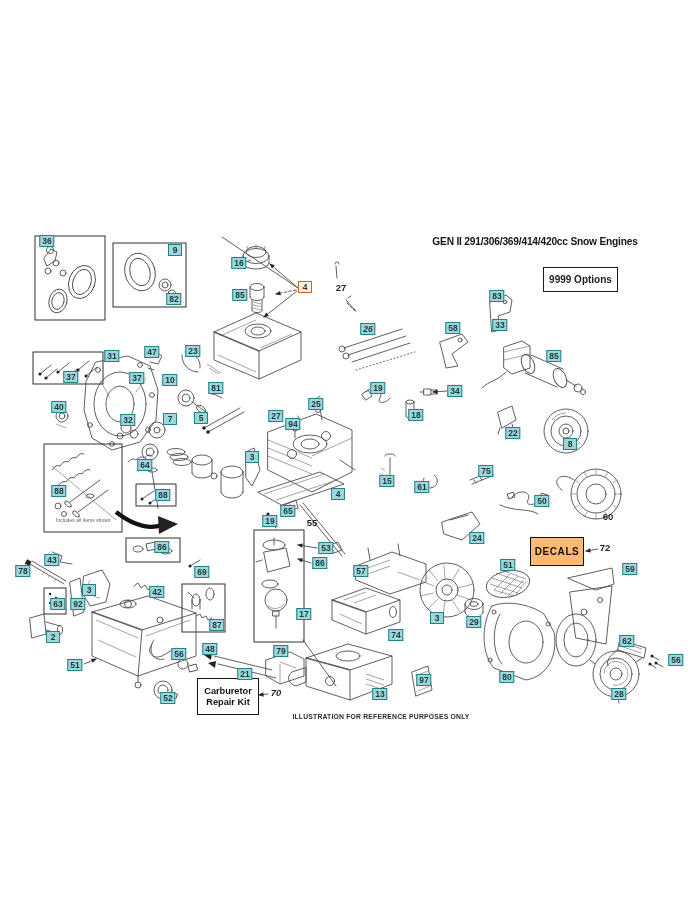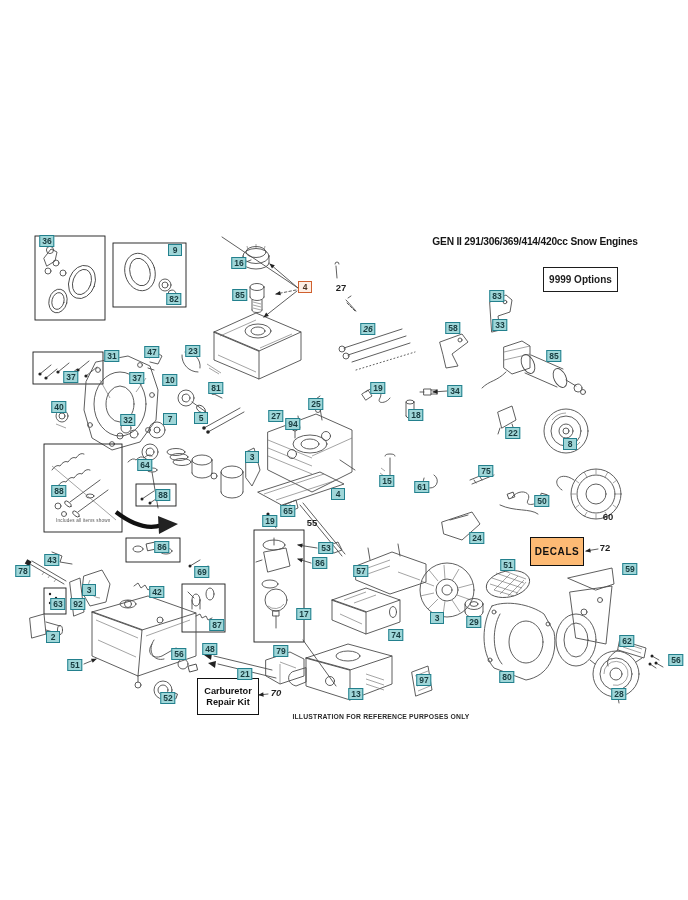--- a/index.html
+++ b/index.html
@@ -515,21 +515,21 @@
       <div class="co " style="left: 75px; top: 665px;">51</div>
       <div class="co " style="left: 179px; top: 654px;">56</div>
       <div class="co " style="left: 210px; top: 649px;">48</div>
       <div class="co " style="left: 281px; top: 651px;">79</div>
       <div class="co " style="left: 205px; top: 674px; margin-left: 40px;">21</div>
       <div class="co " style="left: 168px; top: 698px;">52</div>
       <div class="co plain" style="left: 276px; top: 693px; font-style: italic;">70</div>
       <div class="co " style="left: 396px; top: 635px; text-align: center;">74</div>
       <div class="co " style="left: 437px; top: 618px;">3</div>
       <div class="co " style="left: 474px; top: 622px;">29</div>
-      <div class="co " style="left: 356px; top: 694px;">13</div>
+      <div class="co " style="left: 380px; top: 694px;">13</div>
       <div class="co " style="left: 424px; top: 680px;">97</div>
       <div class="co " style="left: 508px; top: 565px;">51</div>
       <div class="co " style="left: 507px; top: 677px;">80</div>
       <div class="co " style="left: 627px; top: 641px;">62</div>
       <div class="co " style="left: 676px; top: 660px;">56</div>
       <div class="co " style="left: 619px; top: 694px;">28</div>
     </div>
 </div>
 
 </body></html>

